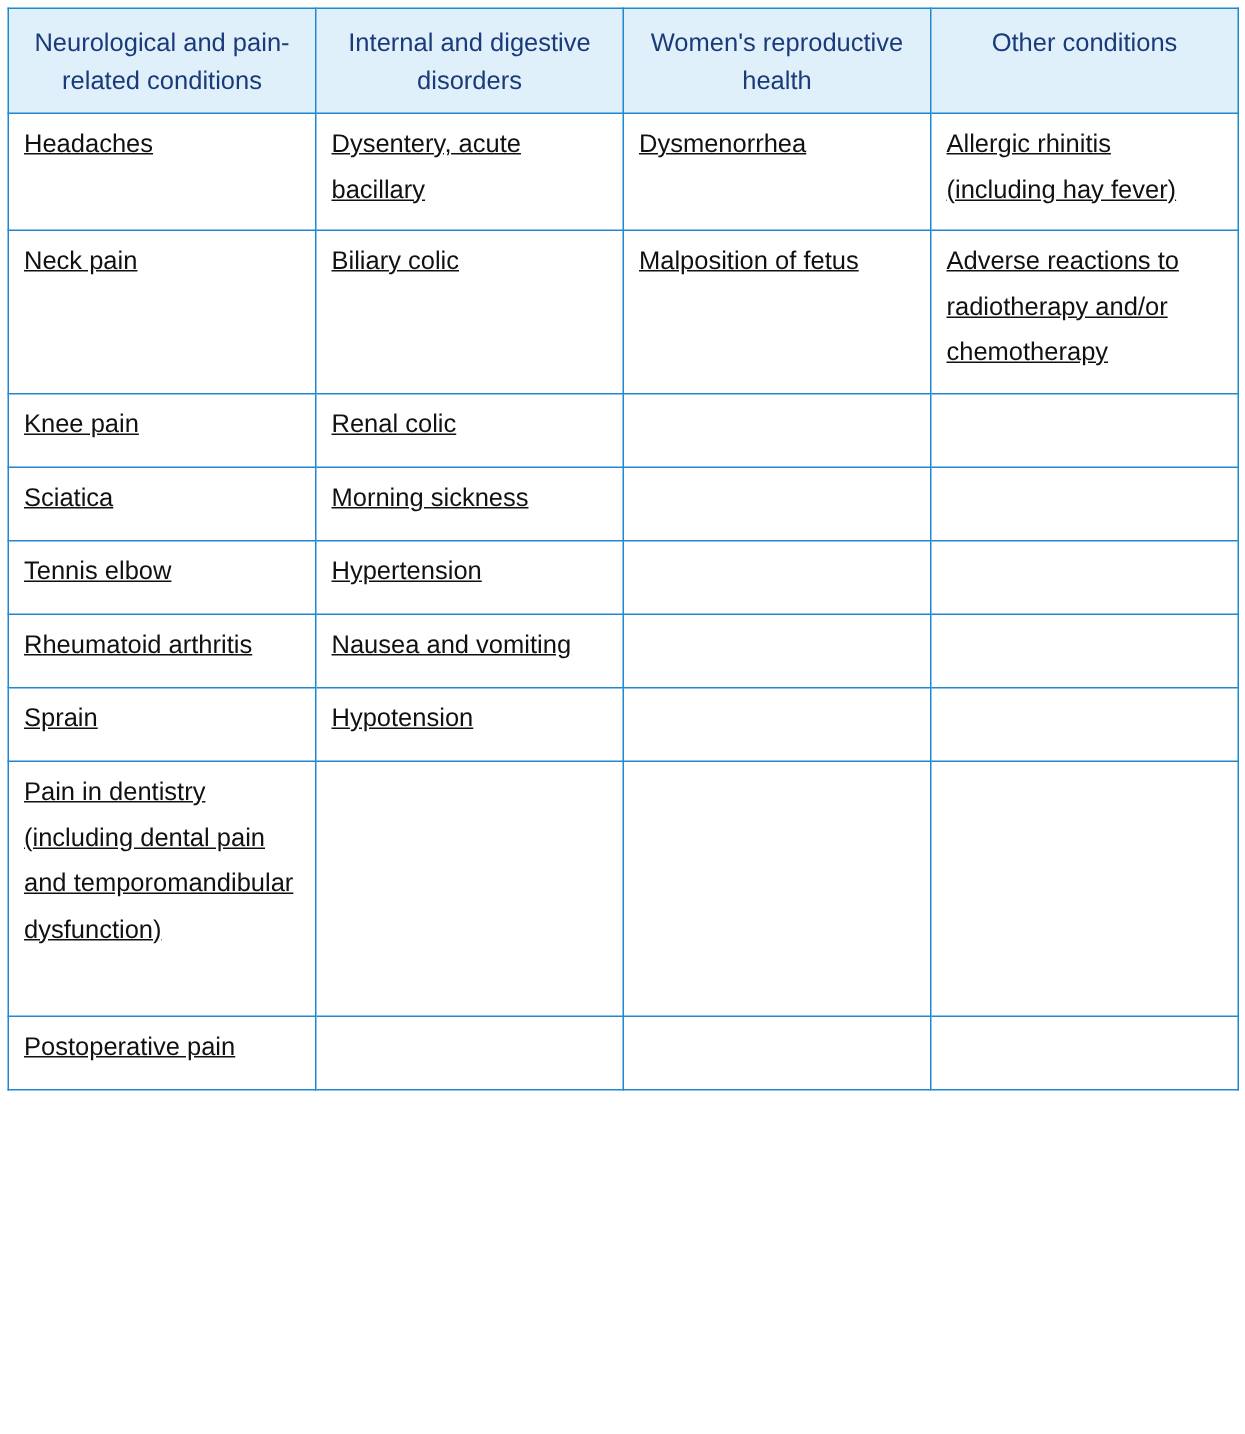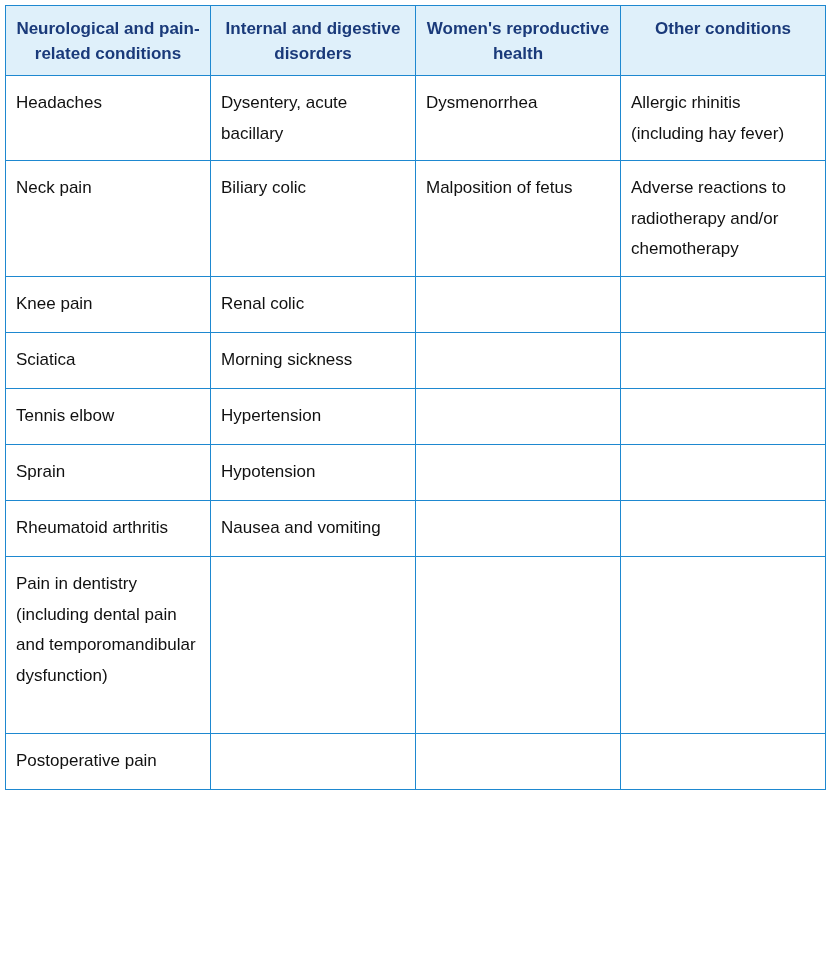--- a/index.html
+++ b/index.html
@@ -16,29 +16,29 @@
     col { width: 205px; }
     th, td {
       border: 1.5px solid #1e88d0;
       vertical-align: top;
       padding: 0 10px;
       line-height: 30.5px;
     }
     th {
       background: #dff0fa;
       color: #1a3a7a;
-      font-weight: bold;
+      font-weight: normal;
       text-align: center;
       line-height: 25px;
       padding-top: 10px;
       padding-bottom: 9px;
       height: 52px;
       box-sizing: border-box;
     }
-    td { padding-top: 12px; padding-bottom: 8px; }
+    td { padding-top: 5px; padding-bottom: 8px; text-decoration: underline; }
     tr.h81 td { height: 64px; }
     tr.h144 td { height: 127px; }
     tr.h112 td { height: 95px; margin-top: 22px; }
     tr.h52 td { height: 35px; }
     tr.h173 td { height: 156px; }
   </style>
 </head>
 <body>
 
 <table>
@@ -81,28 +81,28 @@
       <td></td>
       <td></td>
     </tr>
     <tr class="h52">
       <td>Tennis elbow</td>
       <td>Hypertension</td>
       <td></td>
       <td></td>
     </tr>
     <tr class="h52">
-      <td>Sprain</td>
-      <td>Hypotension</td>
+      <td>Rheumatoid arthritis</td>
+      <td>Nausea and vomiting</td>
       <td></td>
       <td></td>
     </tr>
     <tr class="h52">
-      <td>Rheumatoid arthritis</td>
-      <td>Nausea and vomiting</td>
+      <td>Sprain</td>
+      <td>Hypotension</td>
       <td></td>
       <td></td>
     </tr>
     <tr class="h173">
       <td>Pain in dentistry (including dental pain and temporomandibular dysfunction)</td>
       <td></td>
       <td></td>
       <td></td>
     </tr>
     <tr class="h52">

